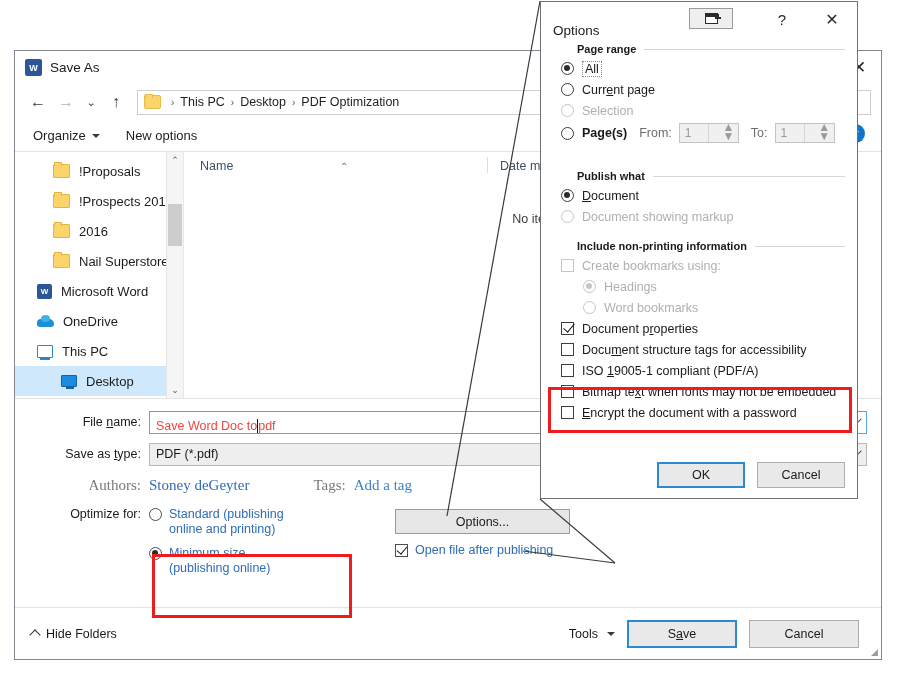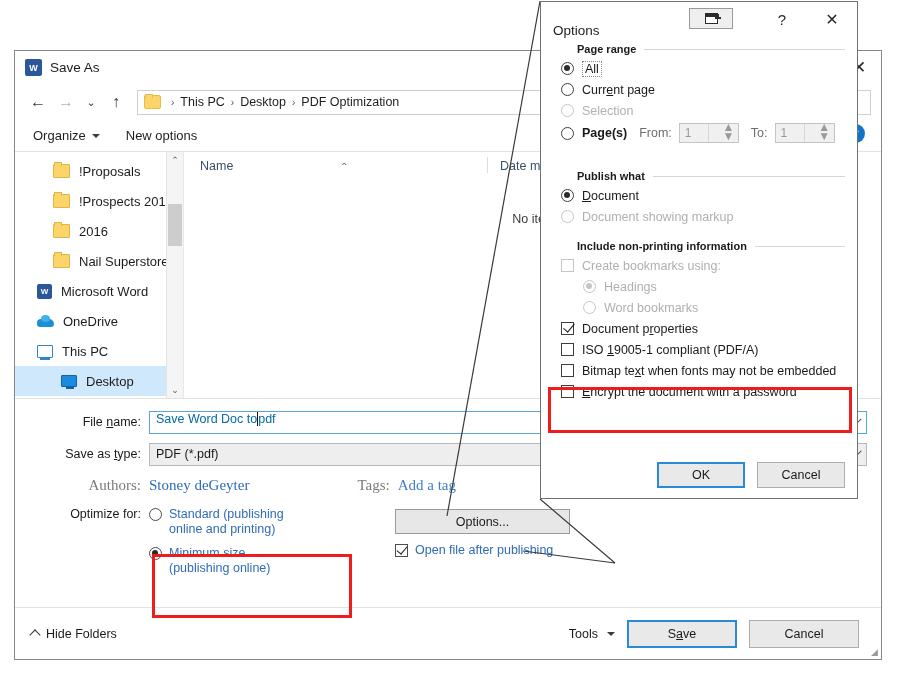--- a/index.html
+++ b/index.html
@@ -163,41 +163,41 @@
 
   
   .sa-form{padding:10px 0 0 0;position:relative;height:190px;background:#fff;}
   .frow{display:flex;align-items:center;height:26px;margin-bottom:6px;}
   .flabel{
     width:134px;text-align:right;padding-right:8px;font-size:12.5px;color:#1a1a1a;
     box-sizing:border-box;
   }
   .fname-input{
     flex:1;height:23px;border:1px solid #5aa2e0;background:#fff;box-sizing:border-box;
-    display:flex;align-items:flex-start;padding:0 6px;font-size:12.5px;color:#0369a1;
+    display:flex;align-items:flex-end;padding:0 6px;font-size:12.5px;color:#ef4444;
     position:relative;margin-right:2px;
   }
   .caretbar{display:inline-block;width:1px;height:14px;background:#111;margin:0 0px;vertical-align:middle;}
   .ftype-input{
     flex:1;height:23px;border:1px solid #b8b8b8;background:#eeeeee;box-sizing:border-box;
     display:flex;align-items:center;padding:0 6px;font-size:12.5px;color:#1a1a1a;margin-right:2px;
   }
   .ddbtn{
     width:22px;height:23px;border:1px solid #5aa2e0;background:#fff;box-sizing:border-box;
     display:flex;align-items:center;justify-content:center;margin-right:14px;
     font-size:10px;color:#4a4a4a;
   }
   .ddbtn.gray{border-color:#b8b8b8;background:#eeeeee;}
   .chev{width:7px;height:7px;border-right:1.6px solid #555;border-bottom:1.6px solid #555;transform:rotate(45deg) translate(-2px,-2px);}
 
   .meta-row{display:flex;align-items:center;height:24px;font-size:15px;font-family:Liberation Serif, serif;}
   .meta-label{width:134px;text-align:right;padding-right:8px;color:#7a7a7a;box-sizing:border-box;}
   .meta-val{color:#2f6cb5;}
   .meta-val.placeholder{color:#3f7fc6;}
-  .tags-label{margin-left:108px;color:#7a7a7a;padding-right:8px;text-align:center;}
+  .tags-label{margin-left:64px;color:#7a7a7a;padding-right:8px;text-align:center;}
 
   .opt-row{display:flex;margin-top:10px;}
   .opt-label{width:134px;text-align:right;padding-right:8px;font-size:12.5px;color:#1a1a1a;box-sizing:border-box;}
   .radiogrp{width:230px;position:relative;}
   .radio-line{display:flex;align-items:flex-start;font-size:12.5px;color:#2f6cb5;line-height:15px;}
   .rad{
     width:13px;height:13px;border:1.4px solid #4d4d4d;border-radius:50%;background:#fff;
     margin-right:7px;flex:0 0 auto;margin-top:1px;position:relative;box-sizing:border-box;
   }
   .rad.on:after{
@@ -581,20 +581,24 @@
         <span>Headings</span>
       </div>
       <div class="op-line dim indent">
         <span class="rad-s dis"></span>
         <span>Word bookmarks</span>
       </div>
       <div class="op-line">
         <span class="cbx-s on"></span>
         <span>Document p<span class="u">r</span>operties</span>
       </div>
+      <div class="op-line">
+        <span class="cbx-s"></span>
+        <span>Docu<span class="u">m</span>ent structure tags for accessibility</span>
+      </div>
 
       <div class="op-line">
         <span class="cbx-s"></span>
         <span>ISO <span class="u">1</span>9005-1 compliant (PDF/A)</span>
       </div>
       <div class="op-line">
         <span class="cbx-s"></span>
         <span>Bitmap te<span class="u">x</span>t when fonts may not be embedded</span>
       </div>
       <div class="op-line">

